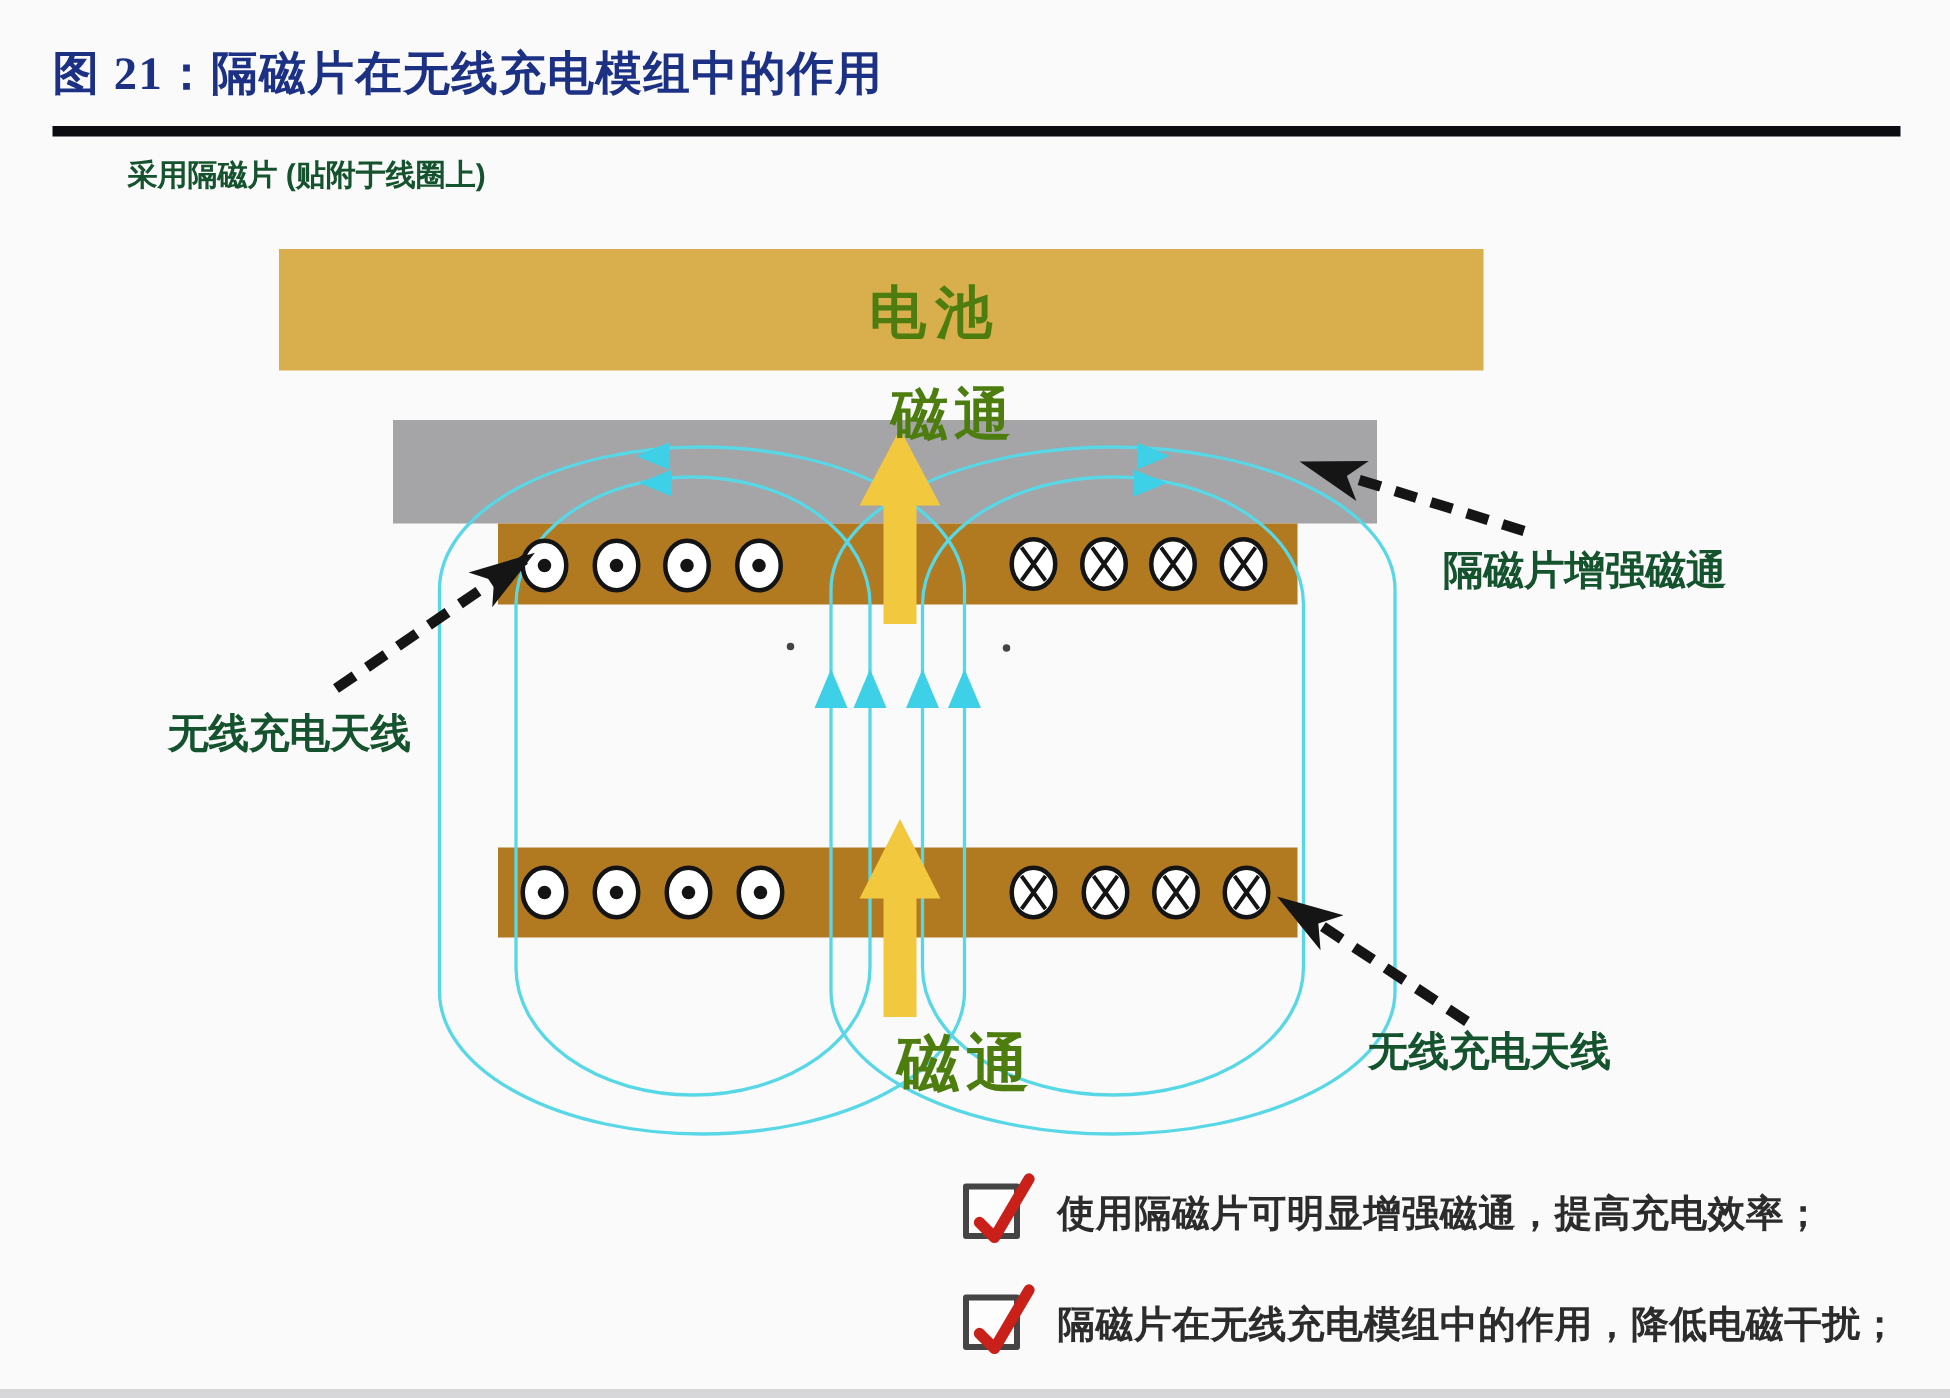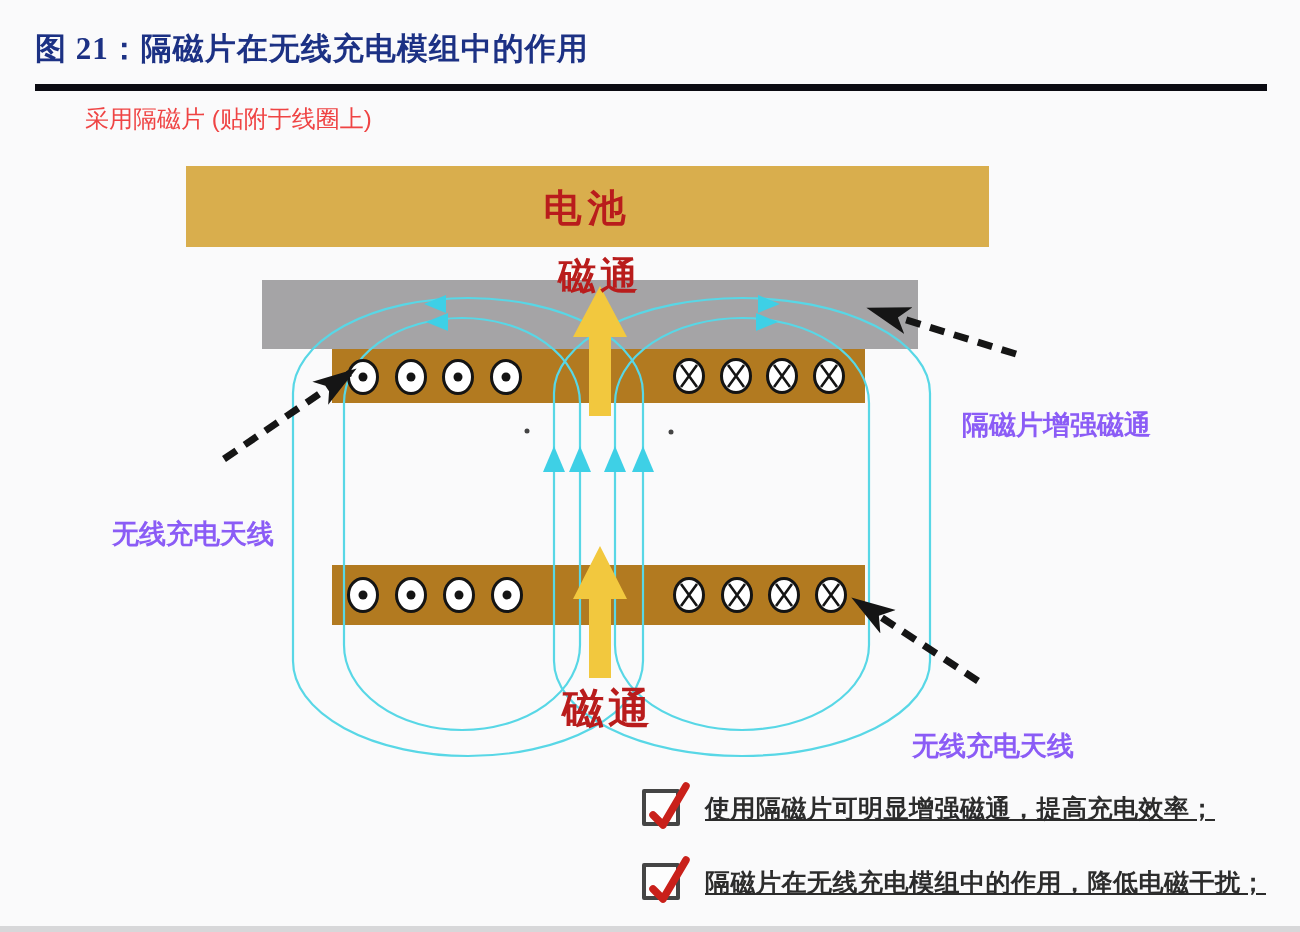--- a/index.html
+++ b/index.html
@@ -16,55 +16,54 @@
     font-family:"Liberation Serif","DejaVu Serif",serif;
     font-size:31px;font-weight:700;letter-spacing:1px;
     color:#1c3184;white-space:nowrap;
   }
   .title-rule{
     position:absolute;left:35px;top:84px;width:1232px;height:7px;
     background:#0b0b12;
   }
   .fig-caption{
     position:absolute;left:85px;top:103px;
-    font-size:24px;font-weight:400;color:#ef4444;white-space:nowrap;
+    font-size:20px;font-weight:700;color:#14532d;white-space:nowrap;
   }
 
   
   .diagram-svg{position:absolute;left:0;top:0;width:1300px;height:932px;}
 
   .lbl{
     position:absolute;font-family:"Liberation Serif","DejaVu Serif",serif;
-    font-weight:700;color:#b91c1c;text-align:center;white-space:nowrap;
+    font-weight:700;color:#4d7c0f;text-align:center;white-space:nowrap;padding-left:36px;
   }
   .battery-label{left:186px;top:183px;width:803px;font-size:38px;letter-spacing:6px;}
   .flux-top{left:520px;top:251px;width:160px;font-size:38px;letter-spacing:4px;}
   .flux-bottom{left:520px;top:681px;width:176px;font-size:42px;letter-spacing:4px;}
 
   .ann{
-    position:absolute;font-size:27px;font-weight:600;color:#8b5cf6;white-space:nowrap;margin-top:45px;
+    position:absolute;font-size:27px;font-weight:600;color:#14532d;white-space:nowrap;
   }
   .ann-left{left:112px;top:471px;}
   .ann-right{left:962px;top:362px;}
   .ann-bottom-right{left:912px;top:683px;}
 
   
   .check-item{position:absolute;left:642px;height:44px;}
   .check-item.item-0{top:789px;}
   .check-item.item-1{top:863px;}
   .checkbox{
     position:absolute;left:0;top:0;width:30px;height:29px;
     border:4px solid #454545;border-radius:2px;background:#fdfdfd;
   }
   .tick{position:absolute;left:-3px;top:-14px;overflow:visible;}
   .check-text{
     position:absolute;left:63px;top:3px;
     font-size:25px;font-weight:600;color:#2c2c2c;white-space:nowrap;
     letter-spacing:0.5px;
-    text-decoration:underline;
   }
 
   .bottom-edge{
     position:absolute;left:0;top:926px;width:1300px;height:6px;background:#d7d7d9;
   }
 </style>
 </head>
 <body>
 
 <div class="page">

